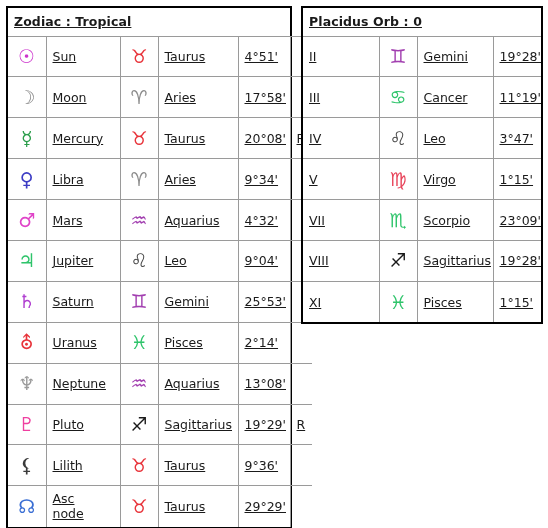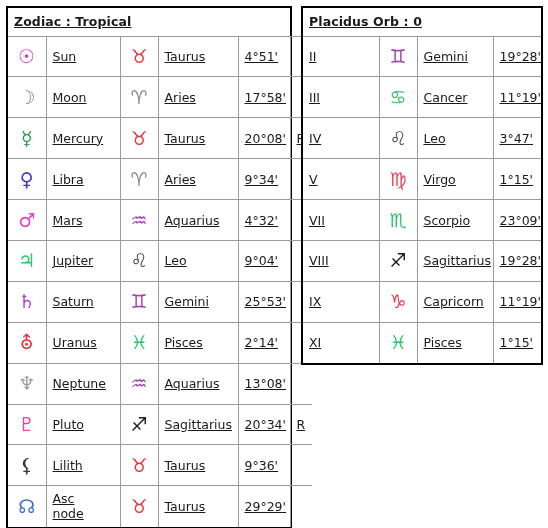--- a/index.html
+++ b/index.html
@@ -203,21 +203,21 @@
               <td class="glyph body-row"><span class="g" style="color: rgb(162, 63, 176);">♒</span></td>
               <td class="sign body-row">Aquarius</td>
               <td class="deg body-row">13°08'</td>
               <td class="retro body-row"></td>
             </tr>
             <tr>
               <td class="glyph body-row"><span class="g" style="color: rgb(239, 63, 160);">♇</span></td>
               <td class="name body-row">Pluto</td>
               <td class="glyph body-row"><span class="g" style="color: rgb(26, 26, 26);">♐</span></td>
               <td class="sign body-row">Sagittarius</td>
-              <td class="deg body-row">20°34'</td>
+              <td class="deg body-row">19°29'</td>
               <td class="retro body-row">R</td>
             </tr>
             <tr>
               <td class="glyph body-row"><span class="g" style="color: rgb(58, 58, 58);">⚸</span></td>
               <td class="name body-row">Lilith</td>
               <td class="glyph body-row"><span class="g" style="color: rgb(232, 51, 58);">♉</span></td>
               <td class="sign body-row">Taurus</td>
               <td class="deg body-row">9°36'</td>
               <td class="retro body-row"></td>
             </tr>
@@ -277,26 +277,20 @@
               <td class="sign body-row">Scorpio</td>
               <td class="deg body-row">23°09'</td>
             </tr>
             <tr>
               <td class="house body-row">VIII</td>
               <td class="glyph body-row"><span class="g" style="color: rgb(26, 26, 26);">♐</span></td>
               <td class="sign body-row">Sagittarius</td>
               <td class="deg body-row">19°28'</td>
             </tr>
             <tr>
-              <td class="house body-row">IX</td>
-              <td class="glyph body-row"><span class="g" style="color: rgb(232, 51, 74);">♑</span></td>
-              <td class="sign body-row">Capricorn</td>
-              <td class="deg body-row">11°19'</td>
-            </tr>
-            <tr>
               <td class="house body-row">XI</td>
               <td class="glyph body-row"><span class="g" style="color: rgb(47, 196, 107);">♓</span></td>
               <td class="sign body-row">Pisces</td>
               <td class="deg body-row">1°15'</td>
             </tr>
           </tbody>
       </table>
     </div>
 
   </div>

